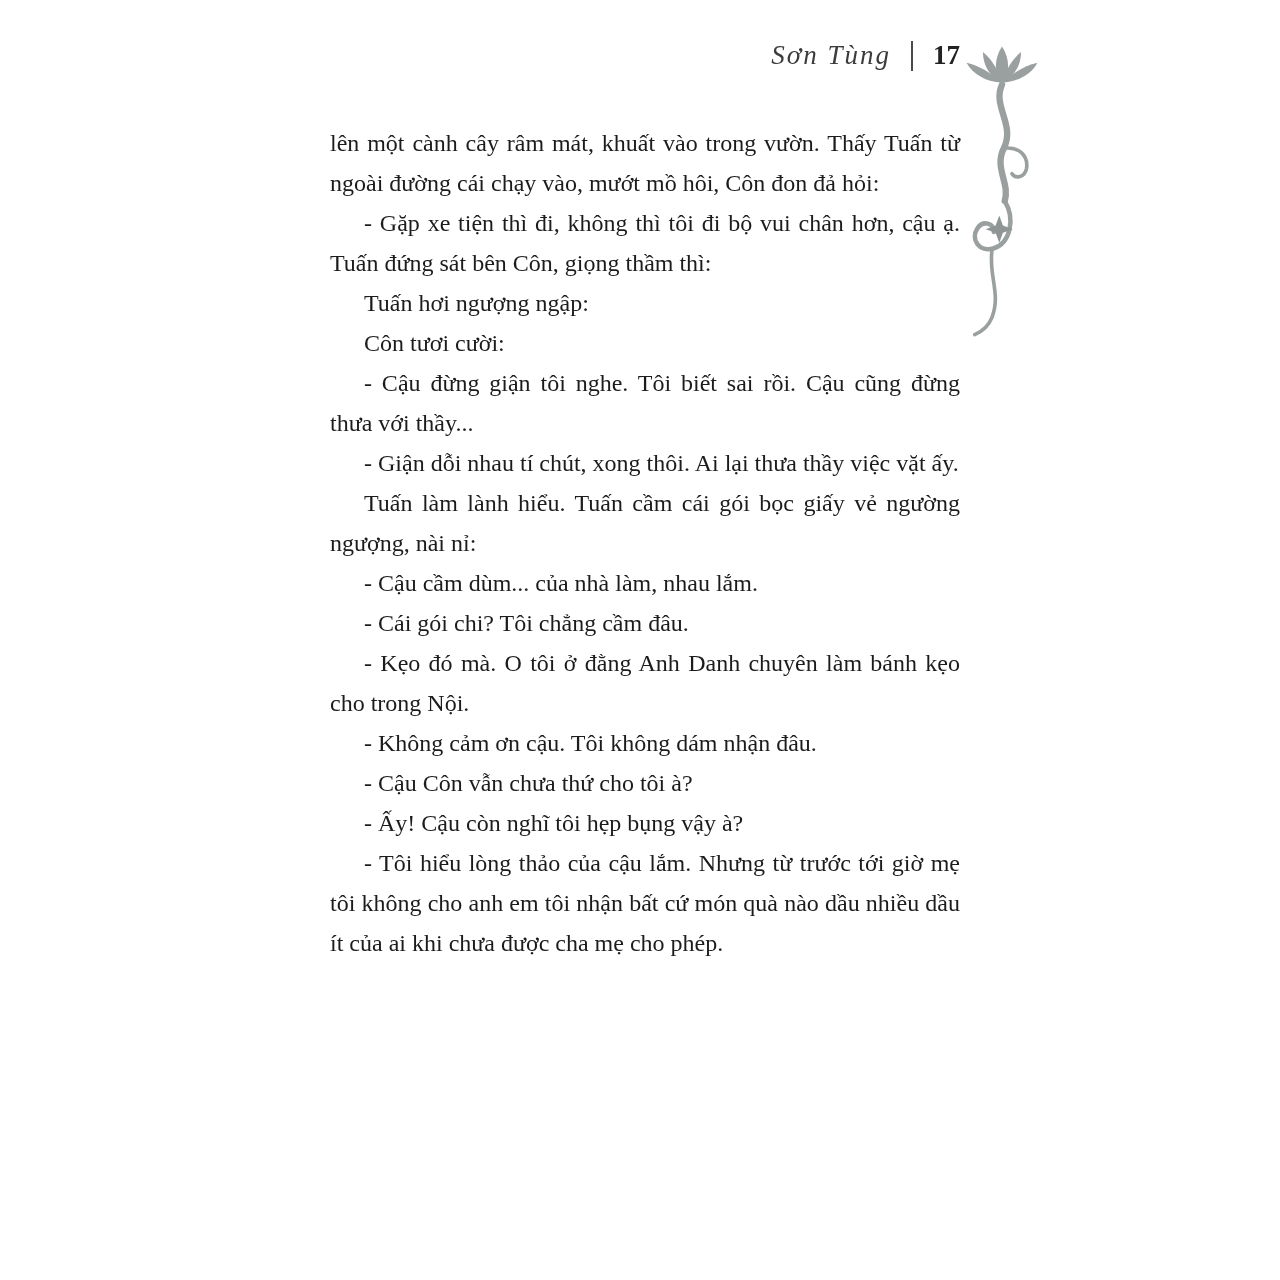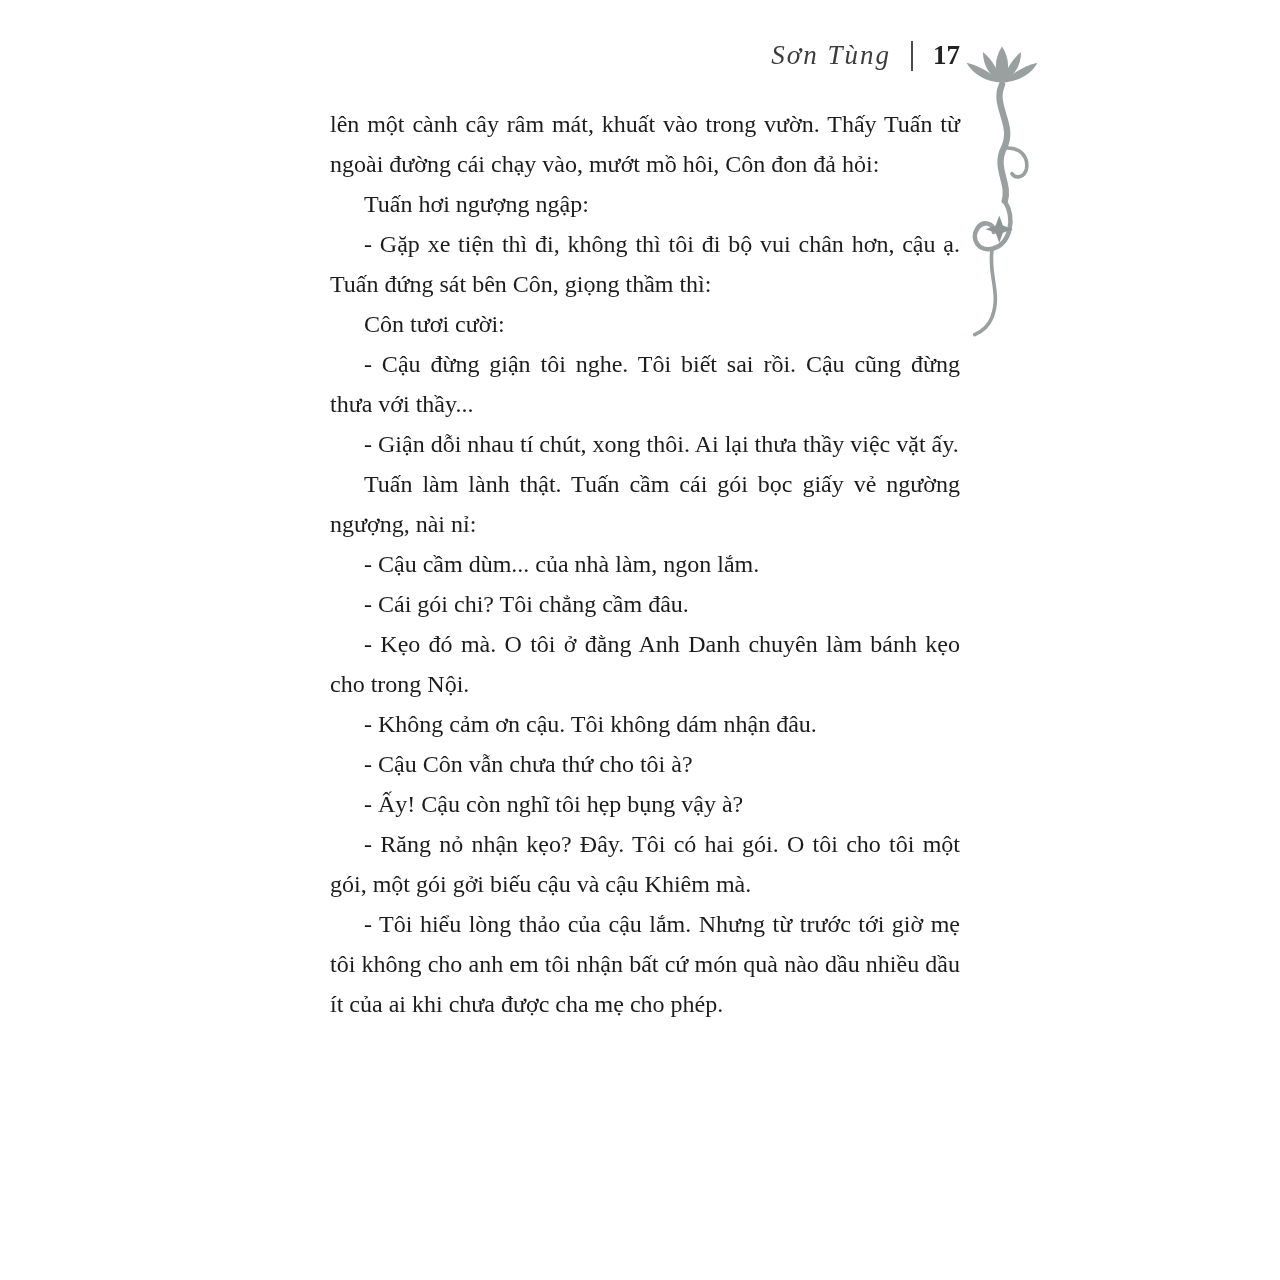--- a/index.html
+++ b/index.html
@@ -40,21 +40,21 @@
   }
   .ornament {
     position: absolute;
     top: 36px;
     left: 952px;
     width: 100px;
     height: 310px;
   }
   .text-col {
     position: absolute;
-    top: 104px;
+    top: 123px;
     left: 330px;
     width: 630px;
   }
   .text-col p {
     margin: 0;
     font-size: 24px;
     line-height: 40px;
     text-align: justify;
     text-justify: inter-word;
   }
@@ -85,29 +85,28 @@
         <path d="M57 118 C74 116 84 126 82 140 C80 150 70 152 66 146" stroke-width="4"></path>
         <path d="M58 176 C70 196 64 222 46 228 C30 233 20 218 28 206 C34 197 46 200 46 210" stroke-width="5"></path>
         <path d="M44 230 C40 258 54 278 44 304 C40 314 32 320 25 323" stroke-width="4"></path>
       </g>
       <path d="M52 192 l4 11 11 4 -11 4 -4 11 -4 -11 -11 -4 11 -4 Z" fill="#8f9595"></path>
     </svg>
   </div>
 
   <div class="text-col">
     <p>lên một cành cây râm mát, khuất vào trong vườn. Thấy Tuấn từ ngoài đường cái chạy vào, mướt mồ hôi, Côn đon đả hỏi:</p>
+    <p class="indent">- Gặp xe tiện thì đi, không thì tôi đi bộ vui chân hơn, cậu ạ. Tuấn đứng sát bên Côn, giọng thầm thì:</p>
     <p class="indent">Tuấn hơi ngượng ngập:</p>
-    <p class="indent">- Gặp xe tiện thì đi, không thì tôi đi bộ vui chân hơn, cậu ạ. Tuấn đứng sát bên Côn, giọng thầm thì:</p>
     <p class="indent">Côn tươi cười:</p>
     <p class="indent">- Cậu đừng giận tôi nghe. Tôi biết sai rồi. Cậu cũng đừng thưa với thầy...</p>
     <p class="indent">- Giận dỗi nhau tí chút, xong thôi. Ai lại thưa thầy việc vặt ấy.</p>
-    <p class="indent">Tuấn làm lành thật. Tuấn cầm cái gói bọc giấy vẻ ngường ngượng, nài nỉ:</p>
-    <p class="indent">- Cậu cầm dùm... của nhà làm, ngon lắm.</p>
+    <p class="indent">Tuấn làm lành hiểu. Tuấn cầm cái gói bọc giấy vẻ ngường ngượng, nài nỉ:</p>
+    <p class="indent">- Cậu cầm dùm... của nhà làm, nhau lắm.</p>
     <p class="indent">- Cái gói chi? Tôi chẳng cầm đâu.</p>
     <p class="indent">- Kẹo đó mà. O tôi ở đằng Anh Danh chuyên làm bánh kẹo cho trong Nội.</p>
     <p class="indent">- Không cảm ơn cậu. Tôi không dám nhận đâu.</p>
     <p class="indent">- Cậu Côn vẫn chưa thứ cho tôi à?</p>
     <p class="indent">- Ấy! Cậu còn nghĩ tôi hẹp bụng vậy à?</p>
-    <p class="indent">- Răng nỏ nhận kẹo? Đây. Tôi có hai gói. O tôi cho tôi một gói, một gói gởi biếu cậu và cậu Khiêm mà.</p>
     <p class="indent">- Tôi hiểu lòng thảo của cậu lắm. Nhưng từ trước tới giờ mẹ tôi không cho anh em tôi nhận bất cứ món quà nào dầu nhiều dầu ít của ai khi chưa được cha mẹ cho phép.</p>
   </div>
 
 </div>
 
 </body></html>

